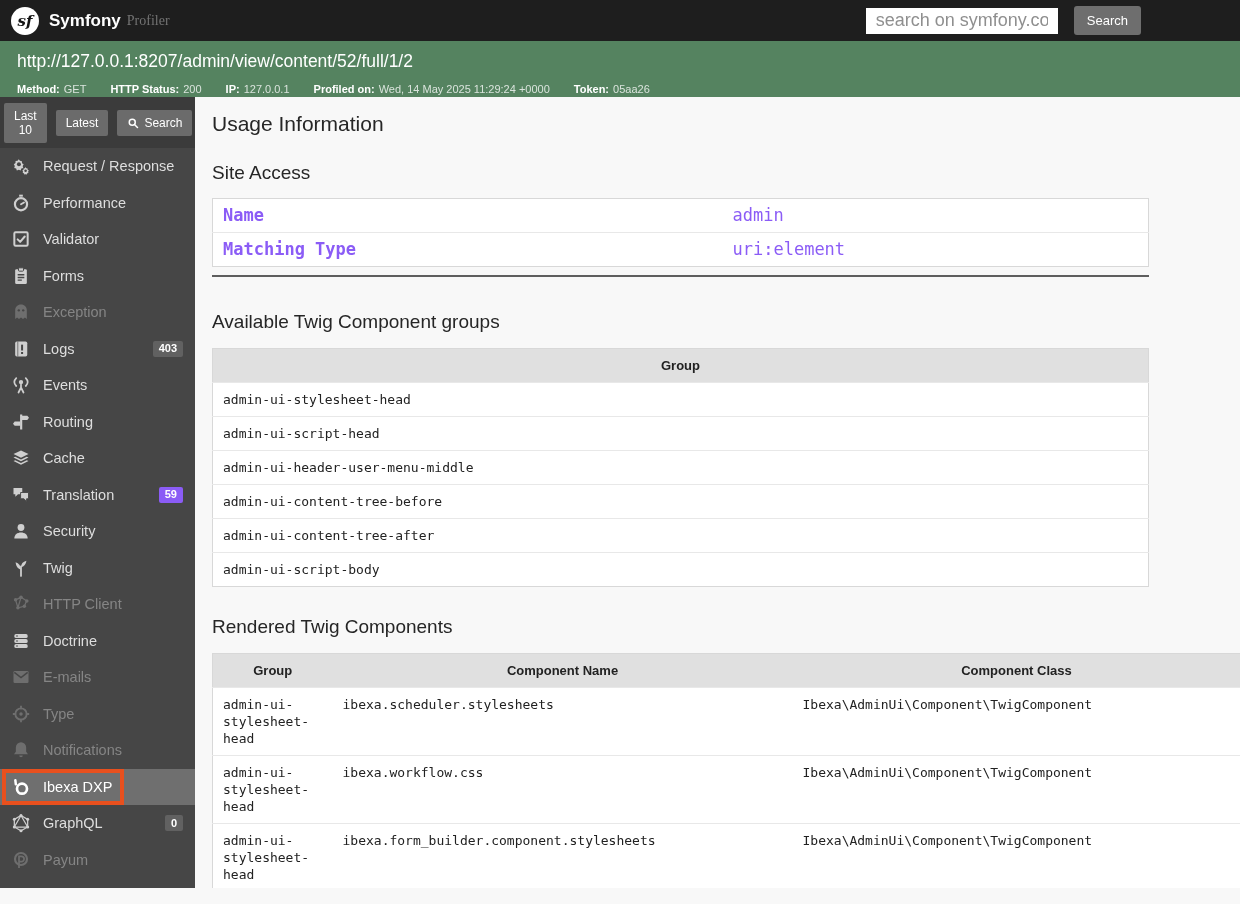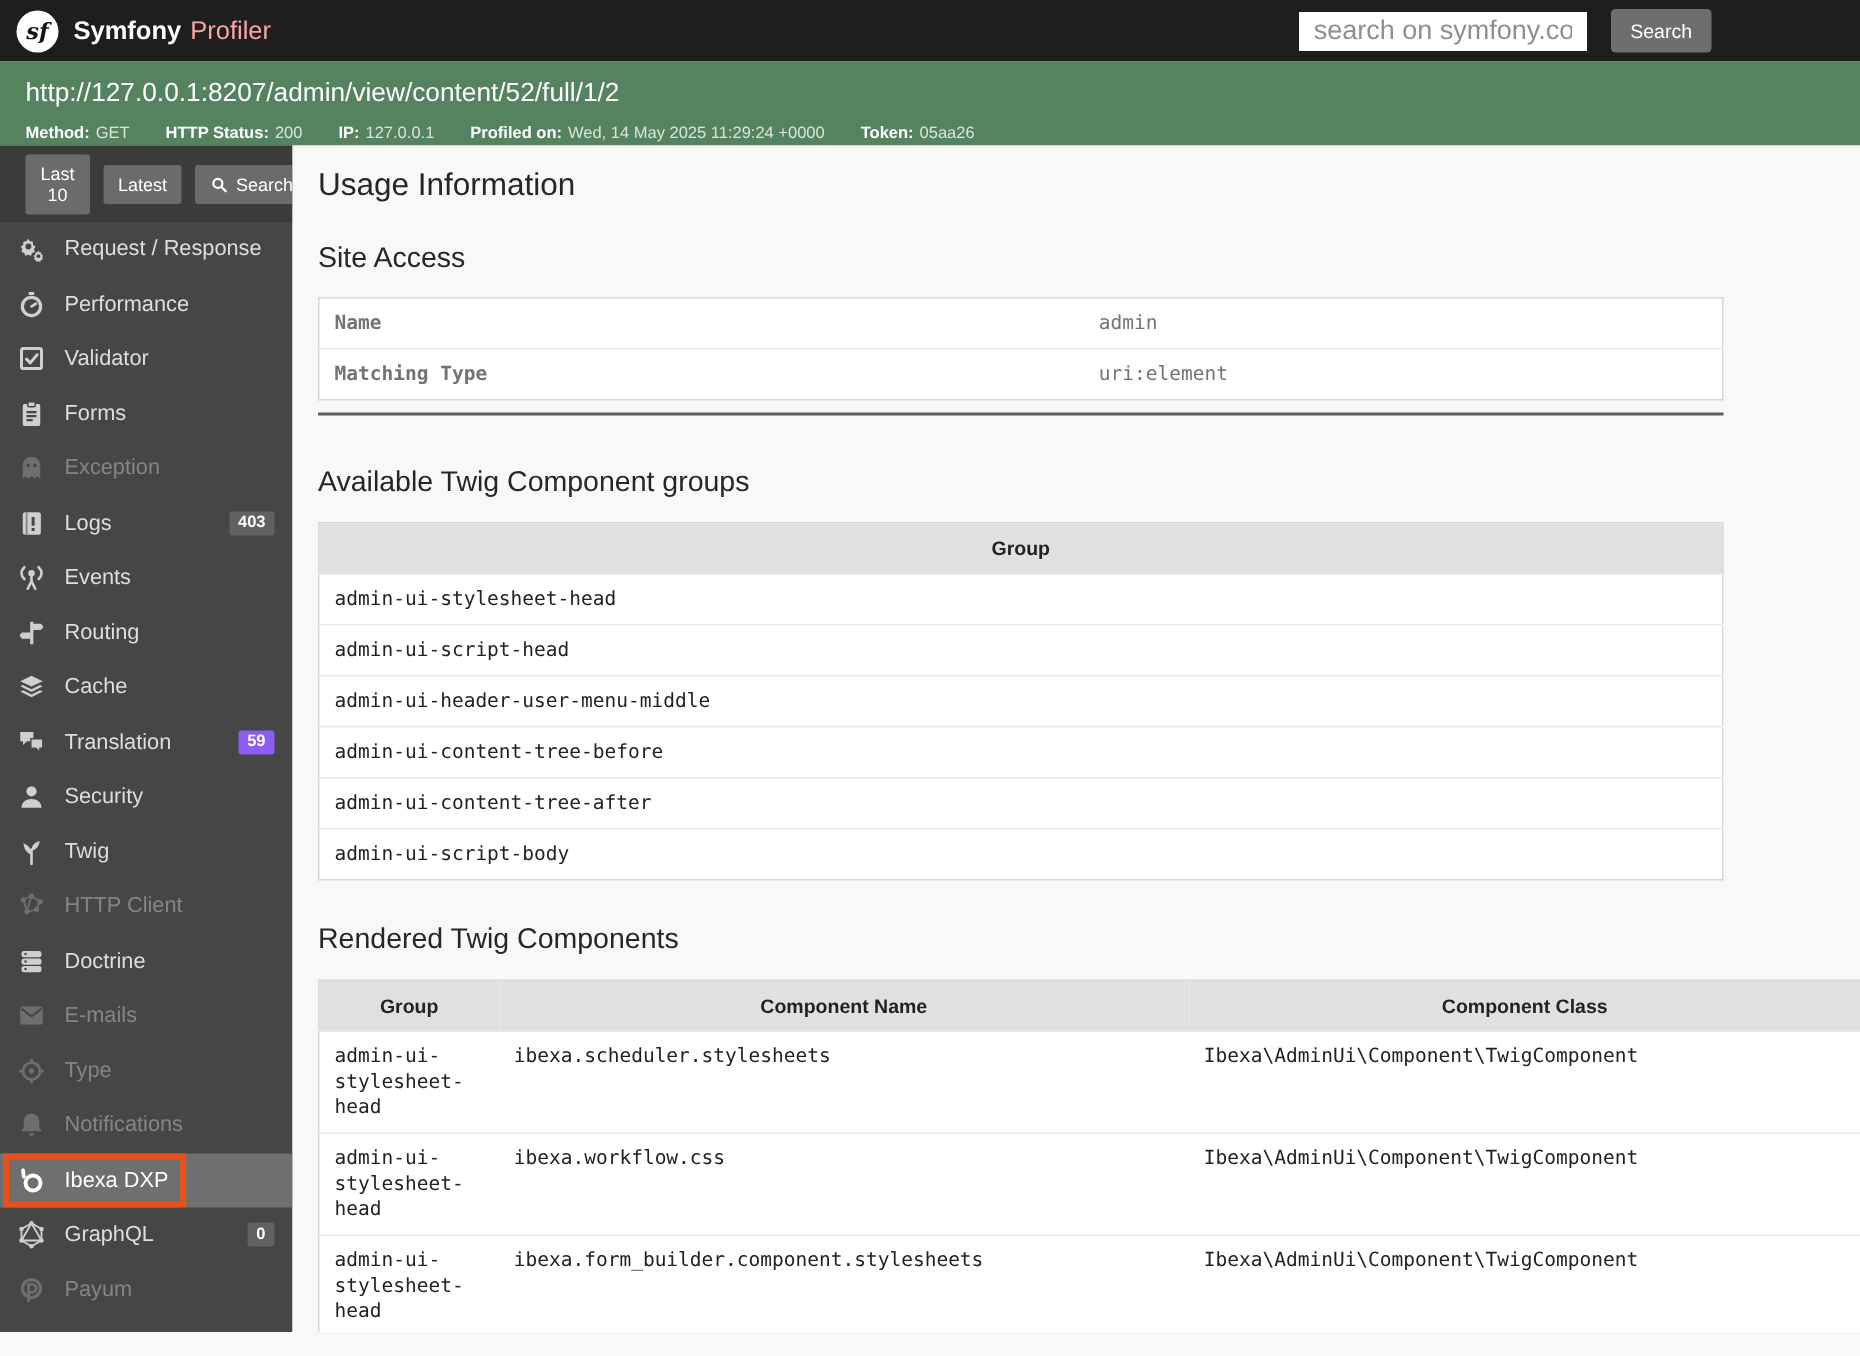--- a/index.html
+++ b/index.html
@@ -16,21 +16,21 @@
     display:flex; align-items:center; padding:0 0 0 11px;
   }
   .logo-circle {
     width:28px; height:28px; border-radius:50%;
     background:#fff; color:#141414;
     display:flex; align-items:center; justify-content:center;
     font-family:"DejaVu Serif", serif; font-style:italic; font-weight:bold;
     font-size:15px; flex-shrink:0;
   }
   .brand-name { color:#fff; font-weight:bold; font-size:17px; margin-left:10px; }
-  .brand-suffix { color:#fca5a5; font-size:17px; margin-left:6px; font-weight:normal; }
+  .brand-suffix { color:#737373; font-size:14px; margin-left:6px; font-weight:normal;font-family:Liberation Serif, serif; }
   .top-search { margin-left:auto; margin-right:99px; display:flex; align-items:center; gap:16px; }
   .top-search input {
     width:192px; height:26px; border:1px solid #fff; background:#fff;
     font-family:"Liberation Sans", sans-serif; font-size:18px; padding:0 9px; color:#7f1d1d; outline:none;
   }
   .top-search input::placeholder { color:#8f8f8f; }
   .search-btn {
     background:#6e6e6e; color:#fff; border:none; border-radius:3px;
     font-family:"Liberation Sans", sans-serif; font-size:13px; padding:7px 13px; cursor:pointer;
   }
@@ -43,21 +43,21 @@
   .meta-label { font-weight:bold; }
   .meta-value { opacity:.78; margin-left:4px; }
 
   
   .app { display:flex; height:791px; }
 
   
   .sidebar { width:195px; background:#464646; flex-shrink:0; overflow:hidden; }
   .shortcuts {
     height:51px; background:#3b3b3b;
-    display:flex; align-items:center; padding:0 17px; gap:9px;
+    display:flex; align-items:center; padding:0 4px; gap:9px;
   }
   .shortcut-btn {
     background:#6b6b6b; color:#fff; border:none; border-radius:2px;
     font-family:"Liberation Sans", sans-serif; font-size:12px; padding:6px 10px;
     display:flex; align-items:center; gap:5px; cursor:pointer;
   }
   .sc-icon { width:12px; height:12px; display:inline-flex; }
   .sc-icon svg { width:12px; height:12px; }
   .menu-item {
     height:36.5px; display:flex; align-items:center;
@@ -84,22 +84,22 @@
   .content { flex:1; padding-left:17px; overflow:hidden; background:#f8f8f8; }
   .page-title { font-size:21px; font-weight:normal; color:#262626; margin:14px 0 0; line-height:25px; }
   .section-title { font-size:19px; font-weight:normal; color:#262626; line-height:22px; }
   #site-access-title { margin:26px 0 0; }
   #groups-title { margin:34px 0 0; }
   #rendered-title { margin:29px 0 0; }
 
   table { border-collapse:collapse; background:#fff; }
   .kv-table { width:937px; border:1px solid #d8d8d8; margin-top:14px; }
   .kv-table th, .kv-table td {
-    font-family:"DejaVu Sans Mono", monospace; font-size:13px; line-height:17px;
-    color:#737373; text-align:left; padding:8px 10px; border-top:1px solid #e8e8e8;
+    font-family:"DejaVu Sans Mono", monospace; font-size:17px; line-height:17px;
+    color:#8b5cf6; text-align:left; padding:8px 10px; border-top:1px solid #e8e8e8;
   }
   .kv-table tr:first-child th, .kv-table tr:first-child td { border-top:none; }
   .kv-table th { font-weight:bold; width:510px; }
 
   .section-divider { border:none; border-top:2px solid #5e5e5e; width:937px; margin:8px 0 0; }
 
   .data-table { margin-top:15px; }
   #groups-table { width:937px; border:1px solid #d8d8d8; }
   #rendered-table { width:1028px; border-top:1px solid #d8d8d8; border-left:1px solid #d8d8d8; table-layout:fixed; }
   .data-table th {

